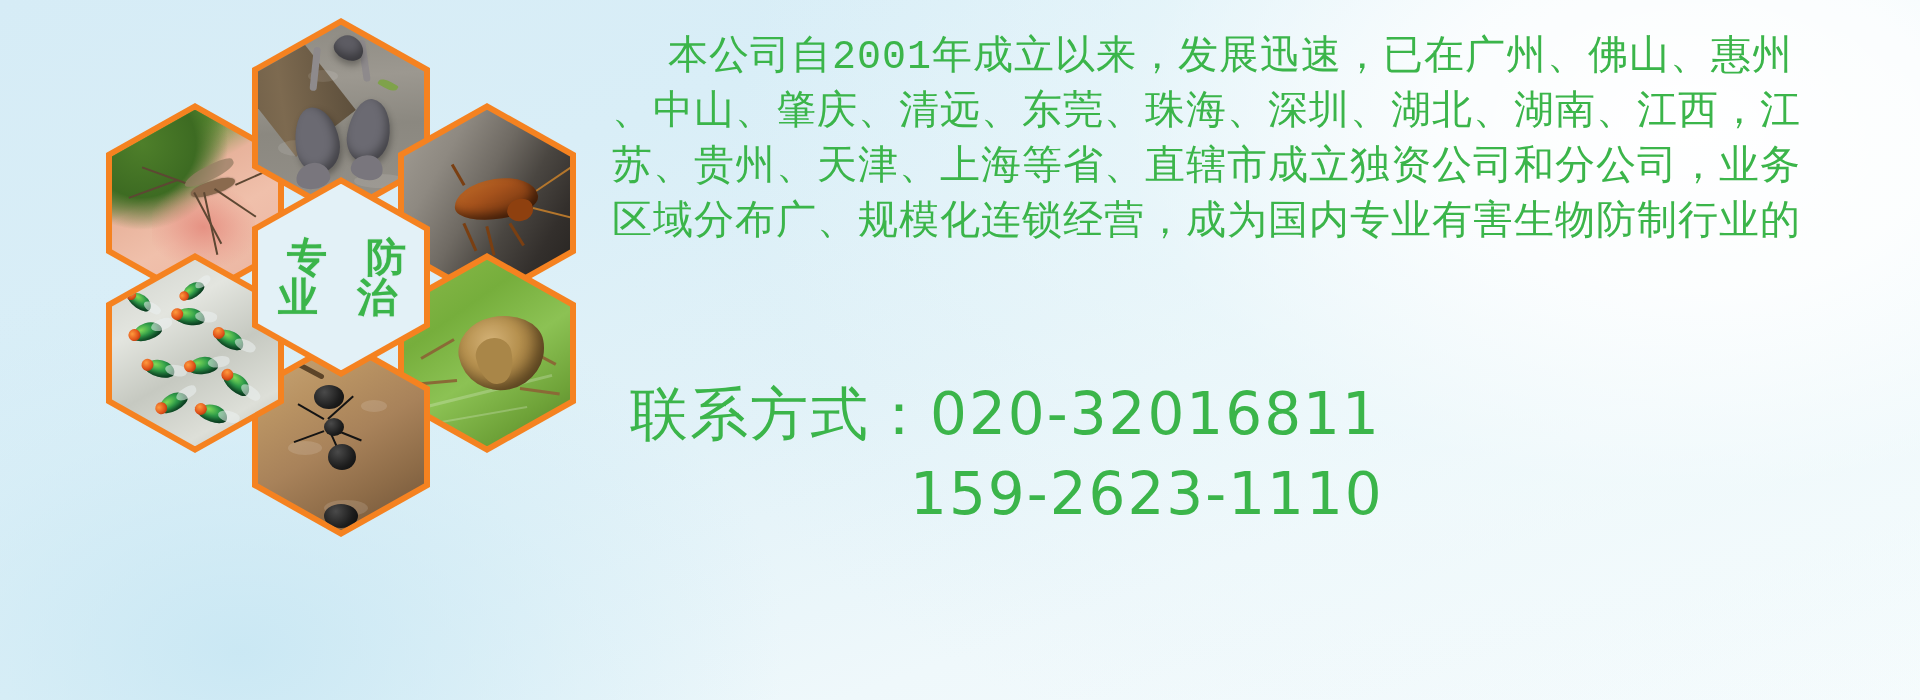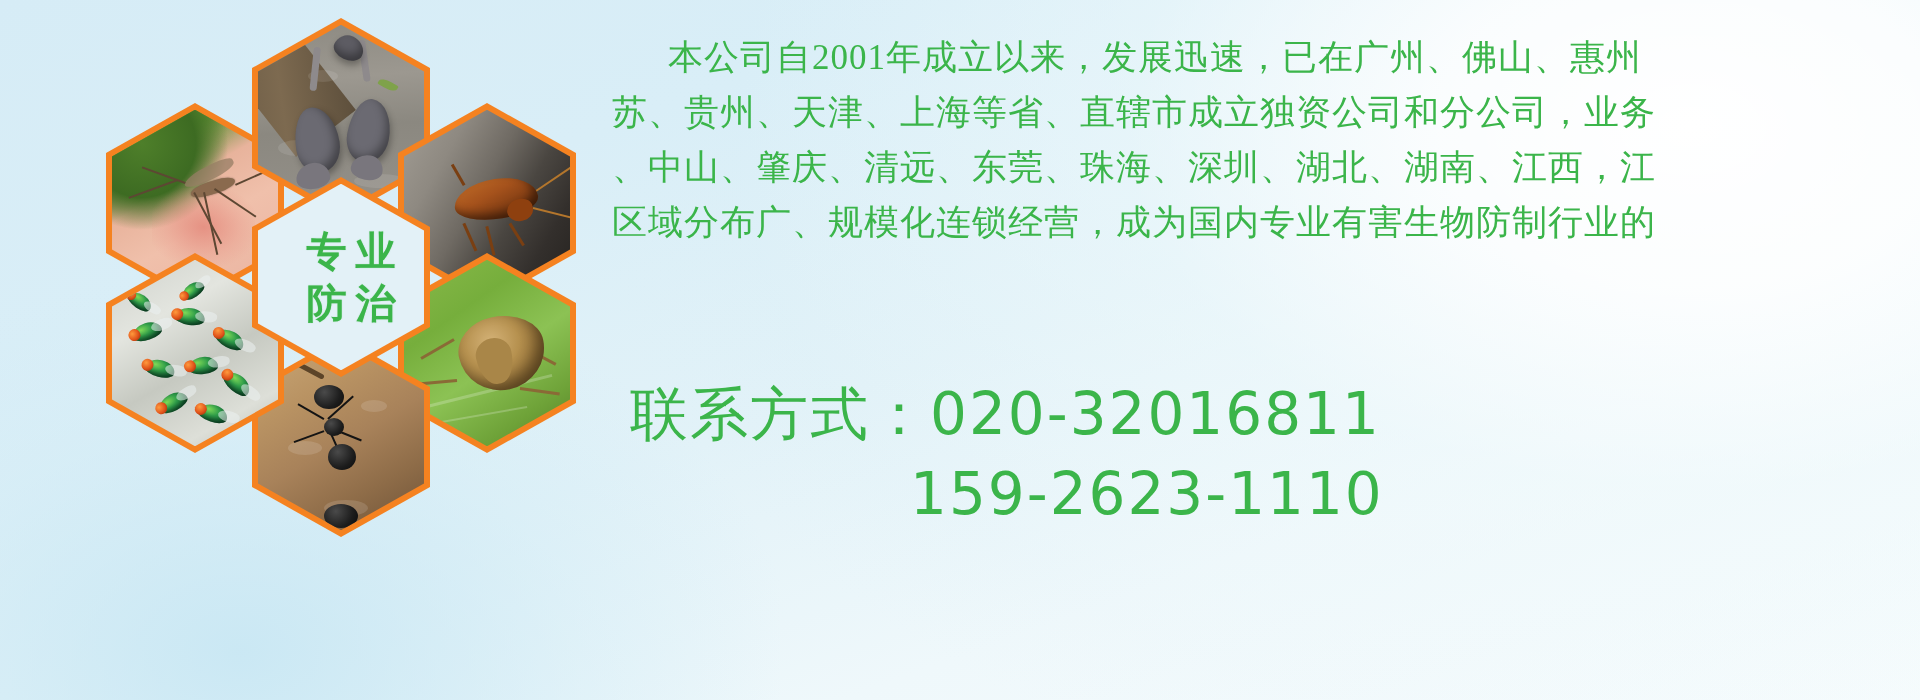--- a/index.html
+++ b/index.html
@@ -33,21 +33,21 @@
     -webkit-clip-path:polygon(50% 0%,100% 25%,100% 75%,50% 100%,0% 75%,0% 25%);
     clip-path:polygon(50% 0%,100% 25%,100% 75%,50% 100%,0% 75%,0% 25%);
     overflow:hidden;
   }
   .hex .art{position:absolute;inset:0;}
 
   
   #hex-center{left:166px;top:185px;}
   #hex-center .inner{background:#e3f1f7;}
   .center-label{
-    position:absolute;inset:0;display:flex;flex-direction:column;
+    position:absolute;inset:0;display:flex;flex-direction:row;
     align-items:center;justify-content:center;gap:12px;margin-left:20px;
   }
   .center-label span{
     color:#3bb54a;font-size:40px;font-weight:700;letter-spacing:9px;
     text-indent:9px;line-height:1;
     font-family:"DejaVu Sans","Liberation Sans",sans-serif;
     text-shadow:0 0 1px rgba(59,181,74,0.5);
   }
 
   
@@ -125,22 +125,22 @@
     background:radial-gradient(ellipse at 40% 32%, #d4b277 0%, #b6914f 38%, #8f6c34 70%, #6b4e22 100%);
     border-radius:46% 54% 50% 50%/44% 44% 56% 56%;transform:rotate(-12deg);
     box-shadow:inset -6px -8px 14px rgba(0,0,0,.35);}
   .bug-scut{position:absolute;left:44%;top:42%;width:36px;height:46px;background:#a98648;
     border-radius:50% 50% 46% 46%/36% 36% 64% 64%;transform:rotate(-12deg);}
   .bug-leg{position:absolute;background:#8a6a36;height:3px;transform-origin:0 50%;}
 
   
   #copy{position:absolute;left:612px;top:30px;width:1265px;}
   .para{
-    color:#3bb54a;font-size:35px;line-height:55px;letter-spacing:1px;
-    font-family:Liberation Serif, serif;font-weight:500;
+    color:#3bb54a;font-size:40px;line-height:55px;letter-spacing:1px;
+    font-family:Liberation Mono, monospace;font-weight:500;
   }
   .para .indent{display:inline-block;width:56px;}
   #contact{position:absolute;left:620px;top:374px;width:1280px;}
   .contact-line{
     color:#3bb54a;font-size:58px;line-height:80px;font-weight:500;letter-spacing:2px;
     font-family:"DejaVu Sans","Liberation Sans",sans-serif;white-space:pre;
   }
   .contact-line.l1{padding-left:10px;}
   .contact-line.l2{padding-left:290px;}
 </style>
@@ -292,22 +292,22 @@
         <div class="center-label">
           <span>专业</span>
           <span>防治</span>
         </div>
       </div>
     </div>
   </div>
 
   <div id="copy">
     <div class="para"><span class="indent"></span><span>本公司自2001年成立以来，发展迅速，已在广州、佛山、惠州</span></div>
+    <div class="para">、中山、肇庆、清远、东莞、珠海、深圳、湖北、湖南、江西，江</div>
     <div class="para">苏、贵州、天津、上海等省、直辖市成立独资公司和分公司，业务</div>
-    <div class="para">、中山、肇庆、清远、东莞、珠海、深圳、湖北、湖南、江西，江</div>
     <div class="para">区域分布广、规模化连锁经营，成为国内专业有害生物防制行业的</div>
   </div>
 
   <div id="contact">
     <div class="contact-line l1">联系方式：020-32016811</div>
     <div class="contact-line l2">159-2623-1110</div>
   </div>
 </div>
 
 </body></html>

